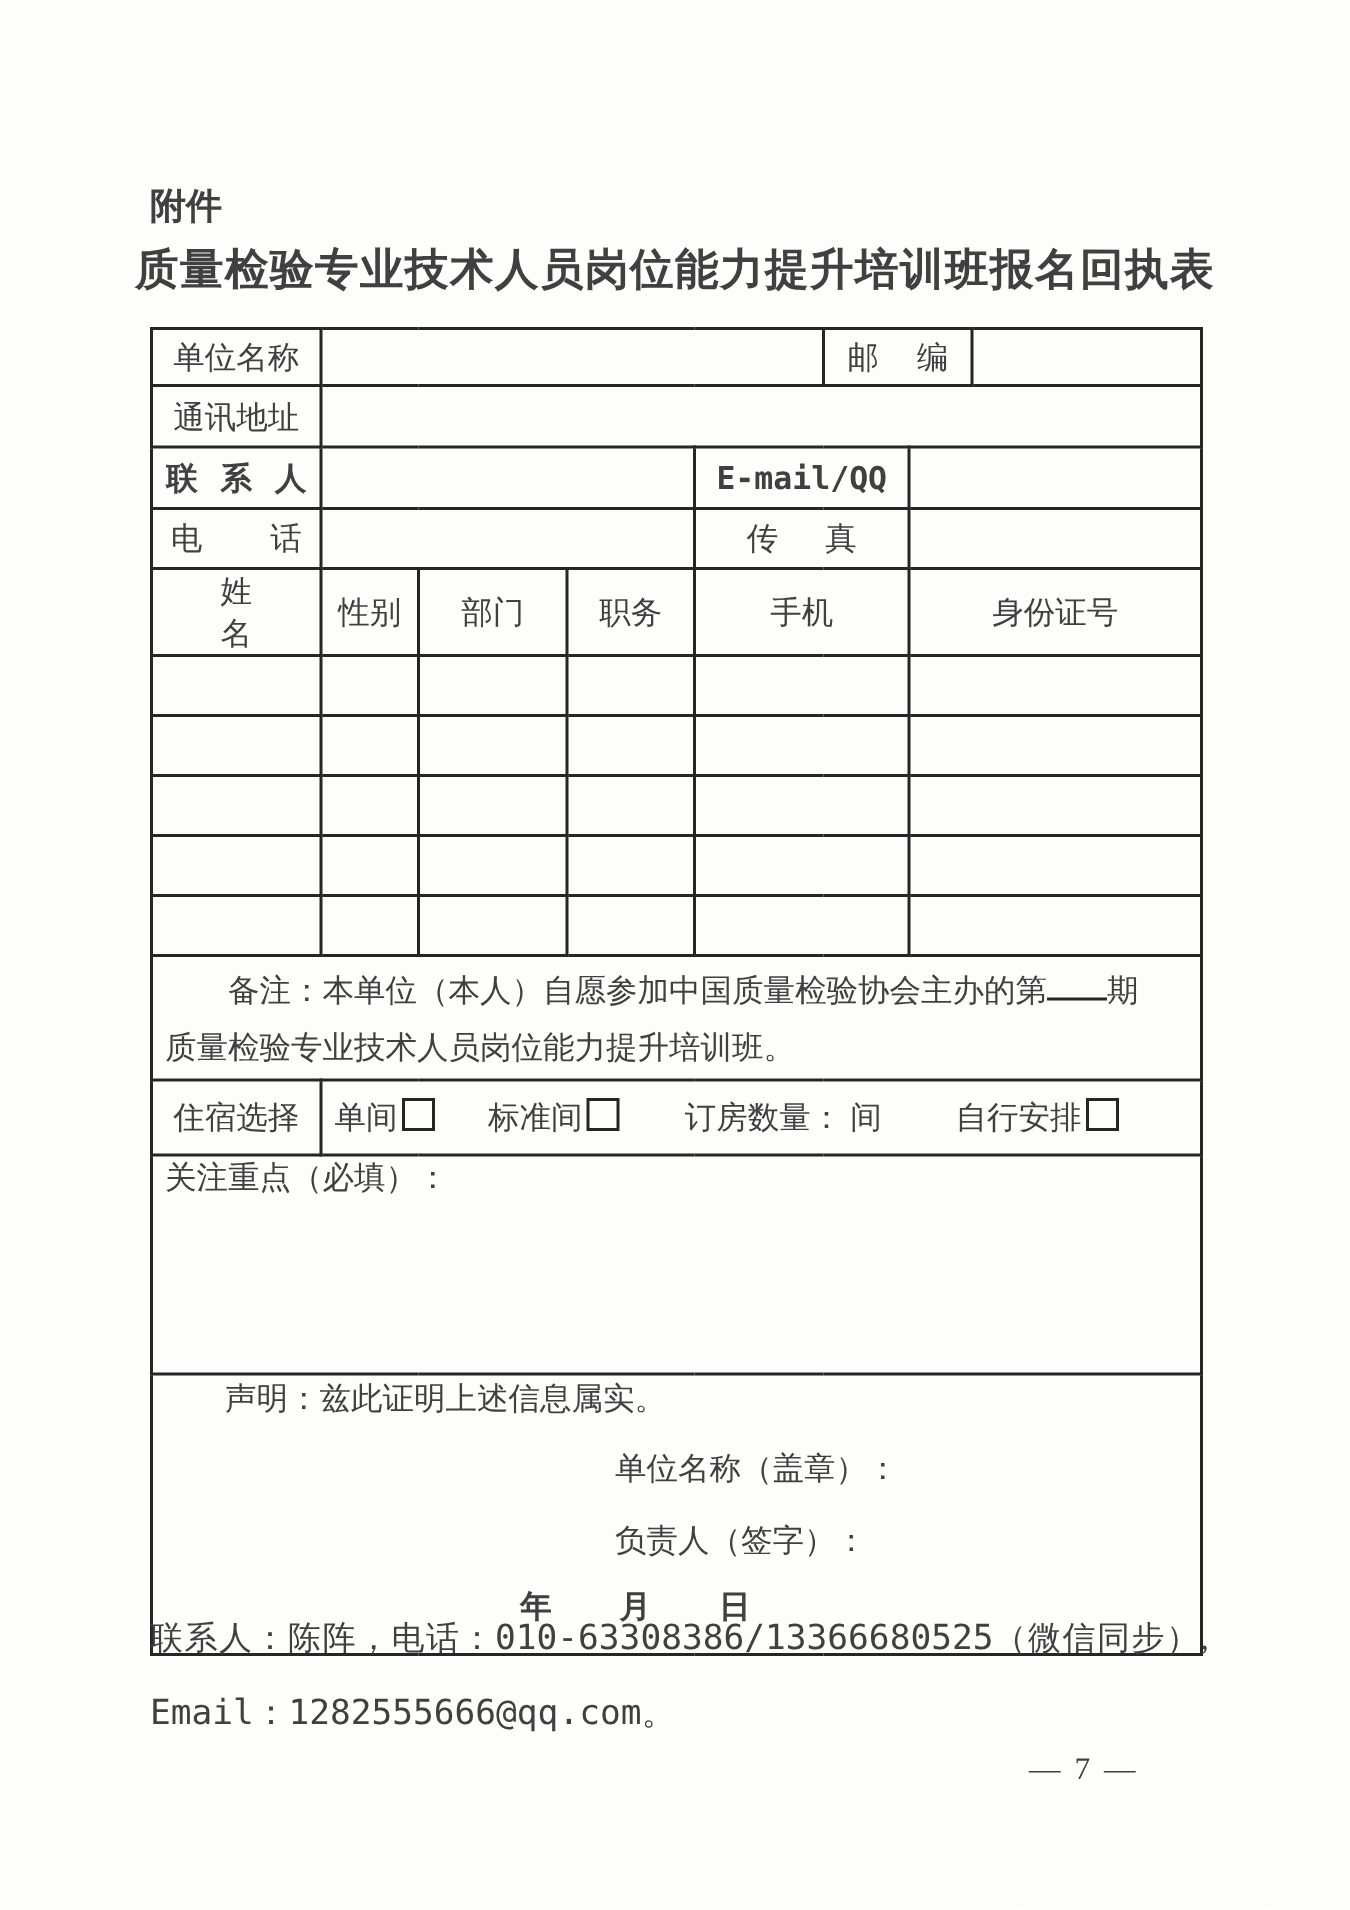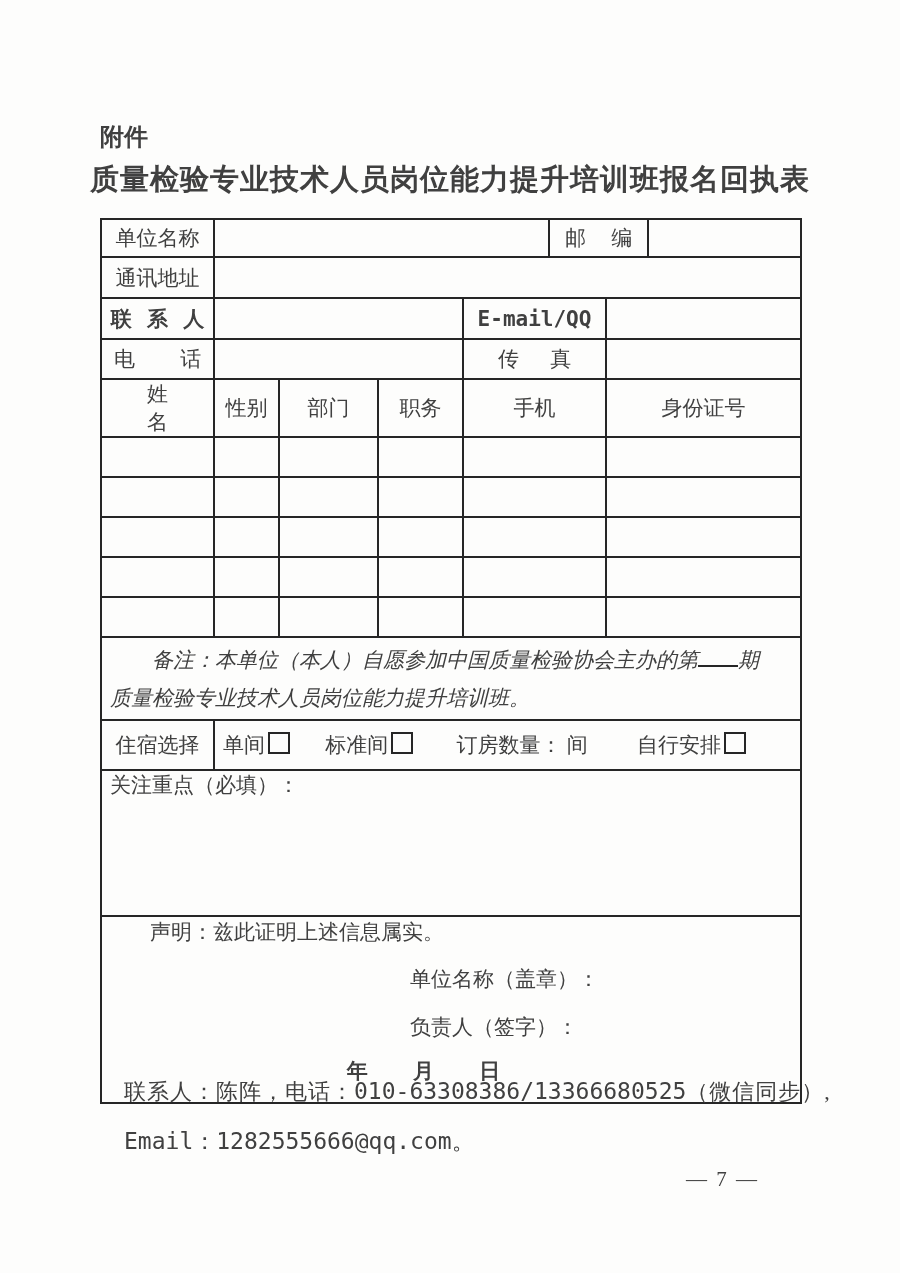--- a/index.html
+++ b/index.html
@@ -40,21 +40,21 @@
   .ws26 { word-spacing:26px;border-radius:15px; }
   .ws40 { word-spacing:40px; }
   .ws55 { word-spacing:55px; }
   .mono { font-family:"DejaVu Sans Mono","Liberation Mono",monospace; font-size:20px; }
   tr.r1 td { height:36px; }
   tr.r2 td { height:39px; }
   tr.r3 td { height:39px;font-weight:bold; }
   tr.r4 td { height:38px;margin-top:12px; }
   tr.hdr td { height:39px; }
   tr.blank-row td { height:38px; }
-  tr.remark-row td { height:81px; vertical-align:middle;font-style:italic; }
+  tr.remark-row td { height:81px; vertical-align:middle; }
   tr.accom-row td { height:48px; }
   tr.focus-row td { height:144px; vertical-align:top; }
   tr.decl-row td { height:185px; vertical-align:top; }
   .remark-cell { line-height:38px; }
   .remark-l1 { text-indent:42px; white-space:nowrap; }
   .remark-l2 { white-space:nowrap; }
   .blank-underline {
     display:inline-block; width:40px; height:20px;
     border-bottom:2px solid #262626; vertical-align:baseline;
   }
@@ -70,21 +70,21 @@
   .gap36 { }
   .gap44 { margin-right:44px; }
   .focus-cell { padding-top:12px; }
   .decl-cell { padding-top:14px; }
   .decl-line1 { margin-left:40px; line-height:30px; }
   .decl-line2 { margin-left:300px; margin-top:17px; line-height:30px; }
   .decl-line3 { margin-left:300px; margin-top:18px; line-height:30px; }
   .decl-line4 { text-align:center; padding-right:55px; margin-top:14px; line-height:30px;font-weight:bold; }
   .contact-line {
     position:absolute; left:100px;
-    font-size:22px; letter-spacing:1px; white-space:nowrap;padding-left:24px;
+    font-size:22px; letter-spacing:1px; white-space:nowrap;
   }
   .contact-line .mono { font-size:23px; letter-spacing:0; }
   .contact-line1 { top:1077px; }
   .contact-line2 { top:1126px; }
   .page-number {
     position:absolute; left:686px; top:1167px;
     font-size:21px; letter-spacing:2px; white-space:pre;
   }
 </style>
 </head>

